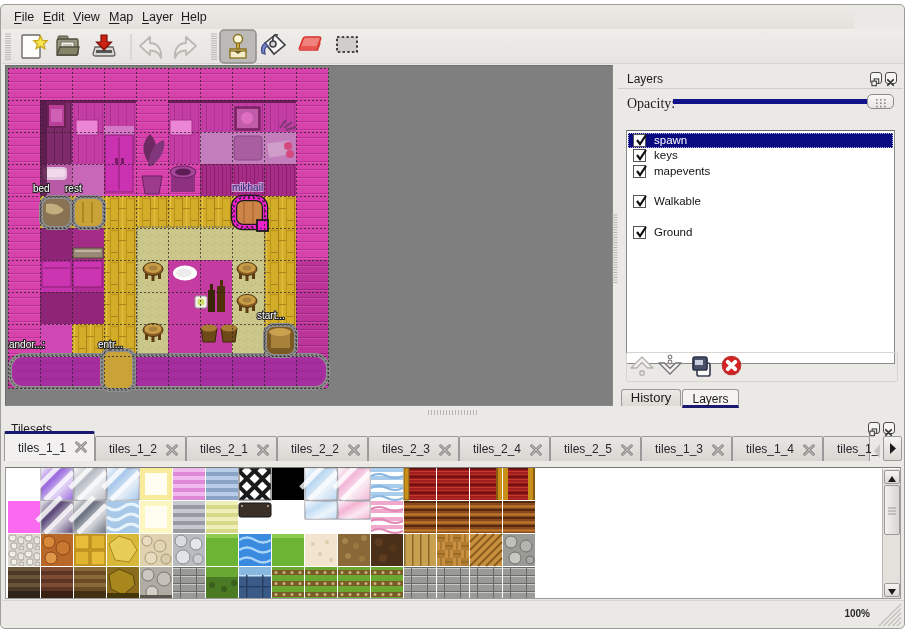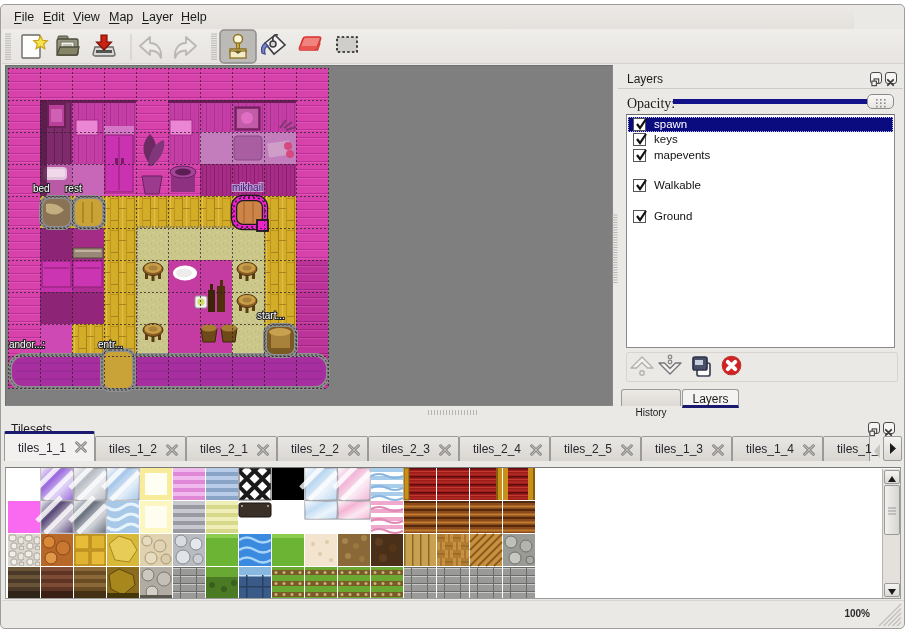--- a/index.html
+++ b/index.html
@@ -12,21 +12,21 @@
 #toolbar{position:absolute;left:2px;top:29px;width:902px;height:35px;background:linear-gradient(#efedea,#e7e4e1);border-bottom:1px solid #d6d3cf;}
 #mapview{position:absolute;left:5px;top:65px;width:608px;height:341px;background:#7f7f7f;border:1px solid #888;border-top-color:#6f6f6f;border-left-color:#6f6f6f;}
 #dock{position:absolute;left:618px;top:65px;width:285px;height:347px;}
 #dhead{position:absolute;left:0;top:3px;width:285px;height:21px;border-bottom:1px solid #cfccc8;}
 #dhead span{position:absolute;left:9px;top:4px;font-size:12px;color:#1c1c1c;}
 #tshead span{position:absolute;left:9px;top:4px;font-size:12px;color:#1c1c1c;}
 .wbtn{position:absolute;width:12px;height:12px;border:1.5px solid #4a4a4a;border-radius:3px;background:#f6f5f3;}
 #oplabel{position:absolute;left:9px;top:31px;font-size:14px;color:#1c1c1c;font-family:Liberation Serif, serif;}
 #optrack{position:absolute;left:55px;top:34px;width:221px;height:5px;background:#12128a;}
 #ophandle{position:absolute;left:249px;top:29px;width:27px;height:15px;background:linear-gradient(#f8f7f6,#e8e6e2);border:1px solid #8b8b8b;border-radius:5px;}
-#list{position:absolute;left:8px;top:49px;width:269px;height:234px;background:#fff;border:1px solid #8a8a8a;border-top-color:#6a6a6a;text-align:center;}
+#list{position:absolute;left:8px;top:65px;width:269px;height:234px;background:#fff;border:1px solid #8a8a8a;border-top-color:#6a6a6a;text-align:center;}
 .lrow{position:absolute;left:1px;width:265px;height:15px;}
 .lrow.sel{background:#0b0b80;outline:1px dotted #b8b8e8;outline-offset:-1px;}
 .cb{position:absolute;left:5px;top:1px;width:13px;height:13px;background:#fff;border:1px solid #555;}
 .cb svg{position:absolute;left:0px;top:-2px;}
 .lt{position:absolute;left:26px;top:1px;font-size:11.5px;color:#111;}
 .sel .lt{color:#fff;}
 #lbar{position:absolute;left:8px;top:287px;width:272px;height:30px;border:1px solid #d8d5d1;border-radius:2px;}
 #dtabs{position:absolute;left:0px;top:322px;width:285px;height:25px;}
 .dtab{position:absolute;top:2px;height:19px;border:1px solid #9a9a9a;border-bottom:none;border-radius:3px 3px 0 0;font-size:12px;color:#1c1c1c;text-align:center;}
 #tilesets{position:absolute;left:2px;top:416px;width:888px;height:184px;}
@@ -431,21 +431,21 @@
  <rect x="6" y="5" width="8" height="5" fill="#c8d0e0"></rect>
 </g>
 <g transform="translate(93,2)">
  <circle cx="11.5" cy="10.5" r="9" fill="#d62222" stroke="#a81414" stroke-width="1.6"></circle>
  <circle cx="11.5" cy="10.5" r="9" fill="none" stroke="#e8605c" stroke-width="1" opacity=".6"></circle>
  <path d="M7.8 6.8 L15.2 14.2 M15.2 6.8 L7.8 14.2" stroke="#fff" stroke-width="4" stroke-linecap="round"></path>
 </g>
 </svg></div>
 <div id="dtabs">
  <div class="dtab" style="left:3px;width:60px;height:17px;background:linear-gradient(#ece9e6,#ddd9d4);">
-          <div style="margin-top:17px;font-size:10px;">History</div>
+          <div style="margin-top:0;font-size:13px;">History</div>
         </div>
  <div class="dtab" style="left:64px;width:57px;height:19px;background:#f4f3f1;border-bottom:3px solid #191970;">
           <div style="margin-top:2px;font-size:12px;">Layers</div>
         </div>
 </div>
 </div>
     <svg class="abs" style="left:428px;top:410px" width="52" height="5">
       <g stroke="#b9b6b2">
         <line x1="0.5" y1="0" x2="0.5" y2="5"></line>
         <line x1="3.5" y1="0" x2="3.5" y2="5"></line>

